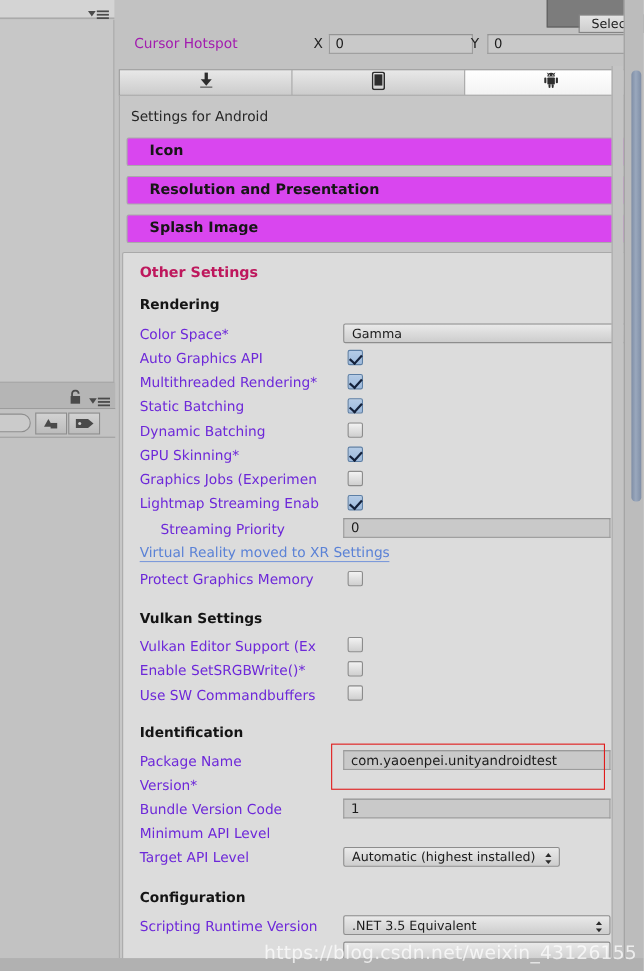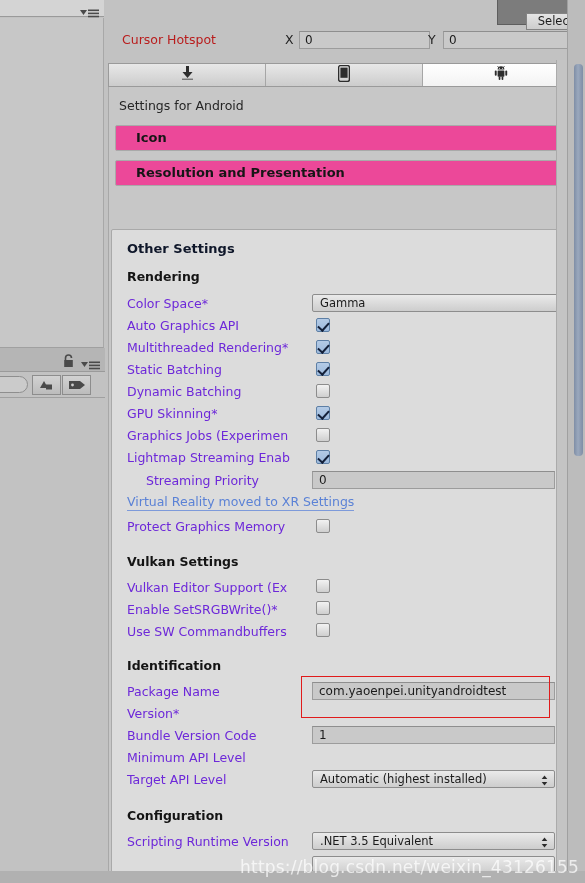--- a/index.html
+++ b/index.html
@@ -74,21 +74,21 @@
   .select-btn {
     position: absolute; left: 421px; top: 13px; width: 59px; height: 17px;
     background: linear-gradient(180deg,#e4e4e4 0%, #cdcdcd 100%);
     border: 1px solid #848484;
     font-size: 11.5px; color: #1b1b1b; text-align: center; line-height: 15px;
   }
 
   
   .hotspot-label {
     position: absolute; left: 17px; top: 32px;
-    font-size: 12.5px; color: #b91c1c;
+    font-size: 12.5px; color: #a21caf;
   }
   .axis-label { position: absolute; top: 32px; font-size: 12.5px; color: #242424; }
   .axis-label.x { left: 180px; }
   .axis-label.y { left: 323px; }
   .num-field {
     position: absolute; top: 31px; height: 18px;
     background: #c9c9c9;
     border: 1px solid #9c9c9c;
     border-top-color: #8e8e8e;
     font-size: 12px; color: #1b1b1b;
@@ -121,34 +121,34 @@
     border-left: 1px solid #a8a8a8;
     border-right: 1px solid #a8a8a8;
   }
   .settings-title {
     position: absolute; left: 10px; top: 11px;
     font-size: 12.5px; color: #262626;
   }
 
   .section-bar {
     position: absolute; left: 6px; width: 458px; height: 26px;
-    background: #ec4899;
+    background: #d946ef;
     border: 1px solid #a9a9a9; border-radius: 2px;
     font-size: 13px; font-weight: bold; color: #161616;
     padding-left: 20px; line-height: 24px;
   }
 
   
   .other-panel {
     position: absolute; left: 6px; top: 229px; width: 458px; height: 648px;
     background: #dcdcdc;
     border: 1px solid #a9a9a9; border-radius: 2px;
   }
   .op-title {
-    position: absolute; left: 15px; font-size: 13px; font-weight: bold; color: #0f172a;
+    position: absolute; left: 15px; font-size: 13px; font-weight: bold; color: #be185d;
   }
   .op-sub {
     position: absolute; left: 15px; font-size: 12.5px; font-weight: bold; color: #141414;
   }
   .row-label {
     position: absolute; font-size: 12.5px; color: #6d28d9; white-space: nowrap;
   }
   .cbox {
     position: absolute; width: 14px; height: 14px;
     background: linear-gradient(180deg,#f2f2f2 0%, #cfcfcf 100%);
@@ -317,20 +317,21 @@
           </svg>
         </span>
       </div>
     </div>
 
     <div class="settings-body">
       <div class="settings-title">Settings for Android</div>
 
       <div class="section-bar" style="top:38px;">Icon</div>
       <div class="section-bar" style="top:73px;">Resolution and Presentation</div>
+      <div class="section-bar" style="top:108px;">Splash Image</div>
     </div>
 
     <div class="other-panel">
 
       <div class="op-title" style="top:11px;">Other Settings</div>
 
       <div class="op-sub" style="top:39px;">Rendering</div>
 
       <div class="row-label" style="left:15px; top:66px;">Color Space*</div>
       <div class="dropdown" style="left:200px; top:64px; width:260px;">Gamma<span class="dd-arrow">
@@ -386,21 +387,21 @@
       <div class="textfield" style="left:200px; top:452px; width:243px;">com.yaoenpei.unityandroidtest</div>
 
       <div class="row-label" style="left:15px; top:476px;">Version*</div>
 
       <div class="row-label" style="left:15px; top:498px;">Bundle Version Code</div>
       <div class="textfield" style="left:200px; top:496px; width:243px;">1</div>
 
       <div class="row-label" style="left:15px; top:520px;">Minimum API Level</div>
 
       <div class="row-label" style="left:15px; top:542px;">Target API Level</div>
-      <div class="dropdown" style="left:200px; top:540px; width:243px;">Automatic (highest installed)<span class="dd-arrow">
+      <div class="dropdown" style="left:200px; top:540px; width:197px;">Automatic (highest installed)<span class="dd-arrow">
           <svg width="7" height="11" viewBox="0 0 7 11">
             <polygon points="3.5,0.5 6.3,4 0.7,4" fill="#2b2b2b"></polygon>
             <polygon points="3.5,10.5 6.3,7 0.7,7" fill="#2b2b2b"></polygon>
           </svg>
         </span></div>
 
       <div class="op-sub" style="top:578px;">Configuration</div>
 
       <div class="row-label" style="left:15px; top:604px;">Scripting Runtime Version</div>
       <div class="dropdown" style="left:200px; top:602px; width:243px;">.NET 3.5 Equivalent<span class="dd-arrow">

